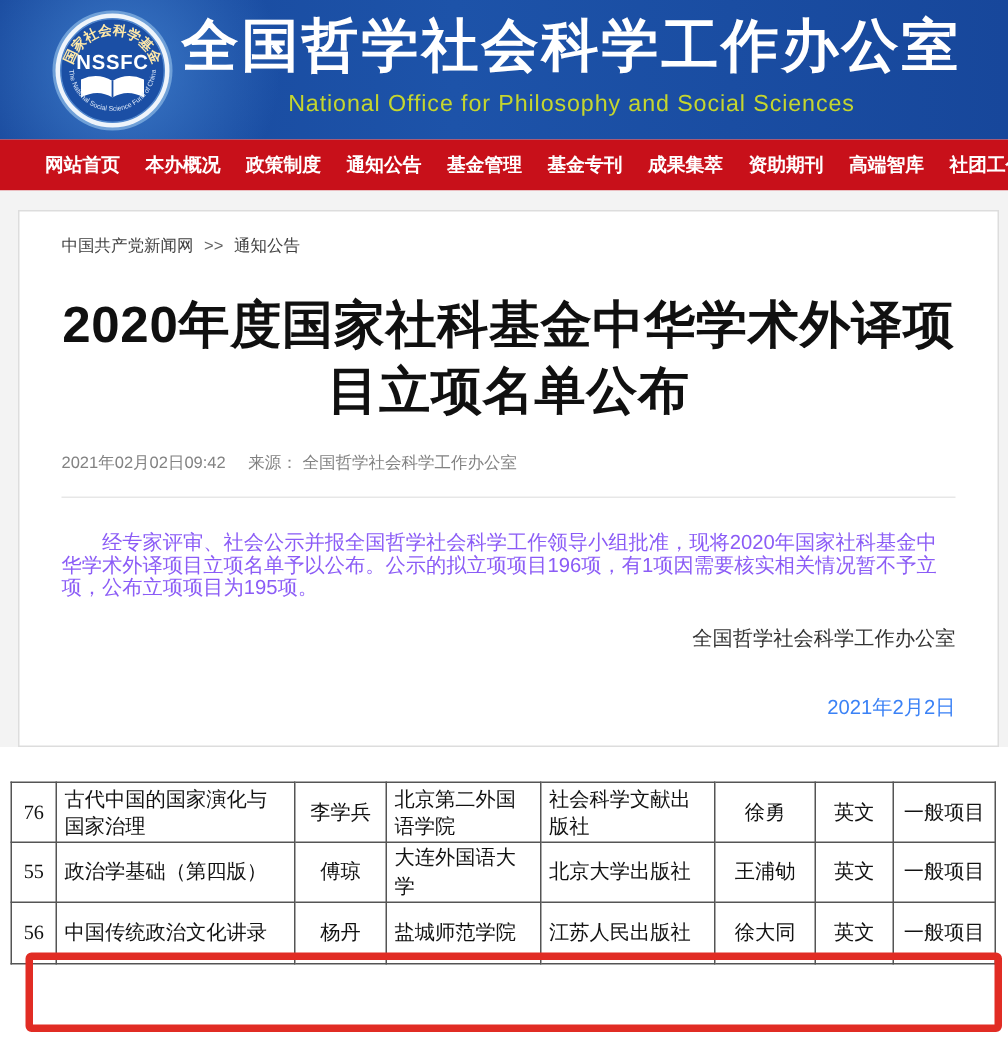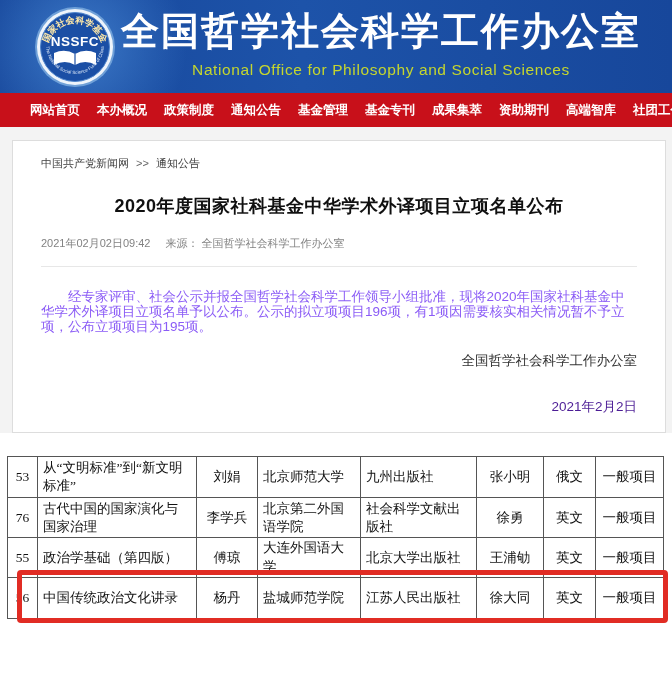--- a/index.html
+++ b/index.html
@@ -29,29 +29,29 @@
   
   .article-wrap { background: #f3f3f3; padding: 13px 6px 0 12px; }
   .card {
     background: #ffffff; border: 1px solid #ddd;
     min-height: 280px; padding: 15px 28px 10px;
   }
   .breadcrumb { font-size: 11px; color: #404040; margin-bottom: 24px; }
   .breadcrumb a { color: #404040; text-decoration: none; cursor: pointer; }
   .breadcrumb .sep { margin: 0 4px; color: #666; }
   .article-title {
-    font-size: 18px; font-weight: bold; color: #101010;
+    font-size: 34px; font-weight: bold; color: #101010;
     text-align: center; letter-spacing: 0.5px; margin: 18px 0 18px; line-height: 1.3;
   }
   .article-meta { font-size: 11px; color: #828282; margin-bottom: 15px; }
   .article-meta .src-label { margin-left: 12px; margin-top: 24px; }
   .divider { border: none; border-top: 1px solid #e7e7e7; margin: 0 0 22px; }
   .article-body { font-size: 13.5px; color: #8b5cf6; line-height: 15px; text-indent: 2em; margin-bottom: 18px; }
   .signature { text-align: right; font-size: 13.5px; color: #333; margin-bottom: 28px; }
-  .sign-date { text-align: right; font-size: 13.5px; color: #4c1d95; margin-bottom: 6px; }
+  .sign-date { text-align: right; font-size: 13.5px; color: #3b82f6; margin-bottom: 6px; }
 
   
   .table-section { background: #ffffff; padding-top: 23px; }
   .table-wrap { position: relative; width: 658px; margin-left: 7px; }
   table.projects {
     width: 656px; border-collapse: collapse; table-layout: fixed;
     font-family: "Liberation Serif", "DejaVu Serif", serif;
     font-size: 13.5px; color: #121212;
   }
   table.projects td {
@@ -139,30 +139,20 @@
         <col class="w-no">
           <col class="w-title">
           <col class="w-person">
           <col class="w-unit">
         <col class="w-pub">
           <col class="w-author">
           <col class="w-lang">
           <col class="w-type">
       </colgroup>
       <tbody>
-        <tr style="height:41px">
-          <td class="c">53</td>
-          <td class="l">从“文明标准”到“新文明标准”</td>
-          <td class="c">刘娟</td>
-          <td class="l">北京师范大学</td>
-          <td class="l">九州出版社</td>
-          <td class="c">张小明</td>
-          <td class="c">俄文</td>
-          <td class="c">一般项目</td>
-        </tr>
         <tr style="height:40px">
           <td class="c">76</td>
           <td class="l">古代中国的国家演化与国家治理</td>
           <td class="c">李学兵</td>
           <td class="l">北京第二外国语学院</td>
           <td class="l">社会科学文献出版社</td>
           <td class="c">徐勇</td>
           <td class="c">英文</td>
           <td class="c">一般项目</td>
         </tr>

